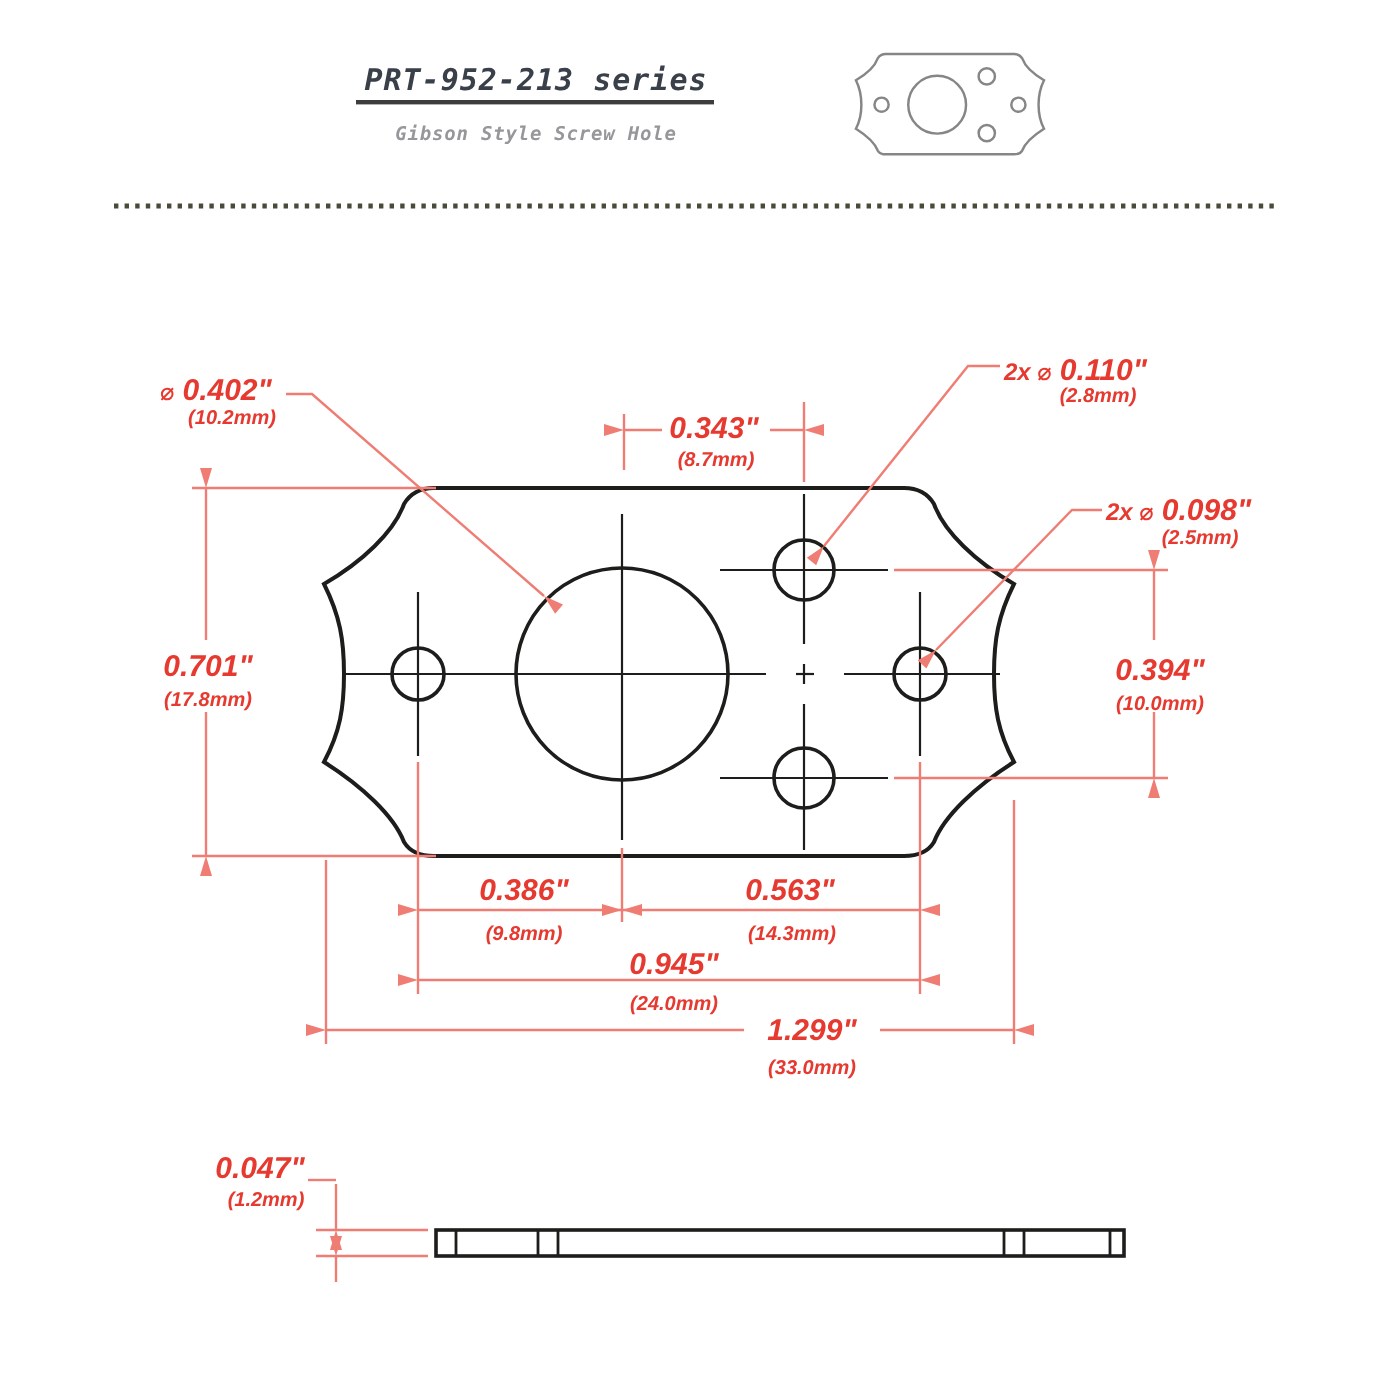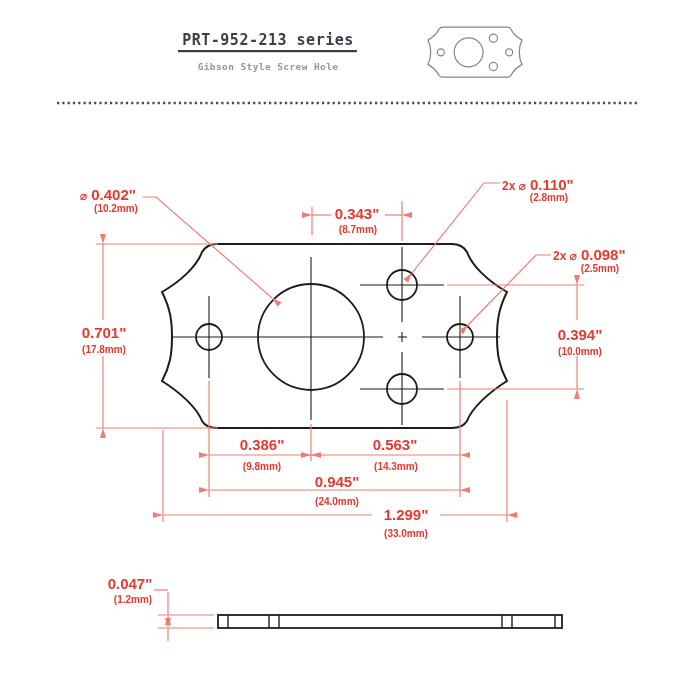--- a/index.html
+++ b/index.html
@@ -1,16 +1,16 @@
 <!DOCTYPE html>
 <html><head>
 <meta charset="utf-8">
 <style>
   html,body{margin:0;padding:0;background:#ffffff;}
-  .page{position:relative;width:640px;height:700px;background:#fff;overflow:hidden;}
+  .page{position:relative;width:640px;height:700px;background:#fff;overflow:hidden;font-style:italic;}
   svg{display:block;}
   text{font-family:"Liberation Sans","DejaVu Sans",sans-serif;}
   .hdr-title{font-family:"DejaVu Sans Mono","Liberation Mono",monospace;font-weight:bold;font-size:15px;letter-spacing:0.5px;fill:#3a4049;}
   .hdr-sub{font-family:"DejaVu Sans Mono","Liberation Mono",monospace;font-weight:bold;font-size:9.5px;letter-spacing:0.4px;fill:#97979b;}
   .blk{stroke:#1d1d1b;fill:none;}
   .outline{stroke-width:2;}
   .circ{stroke-width:1.8;}
   .cline{stroke-width:1.1;}
   .sideview{stroke-width:1.8;}
   .sideinner{stroke-width:1.4;}

